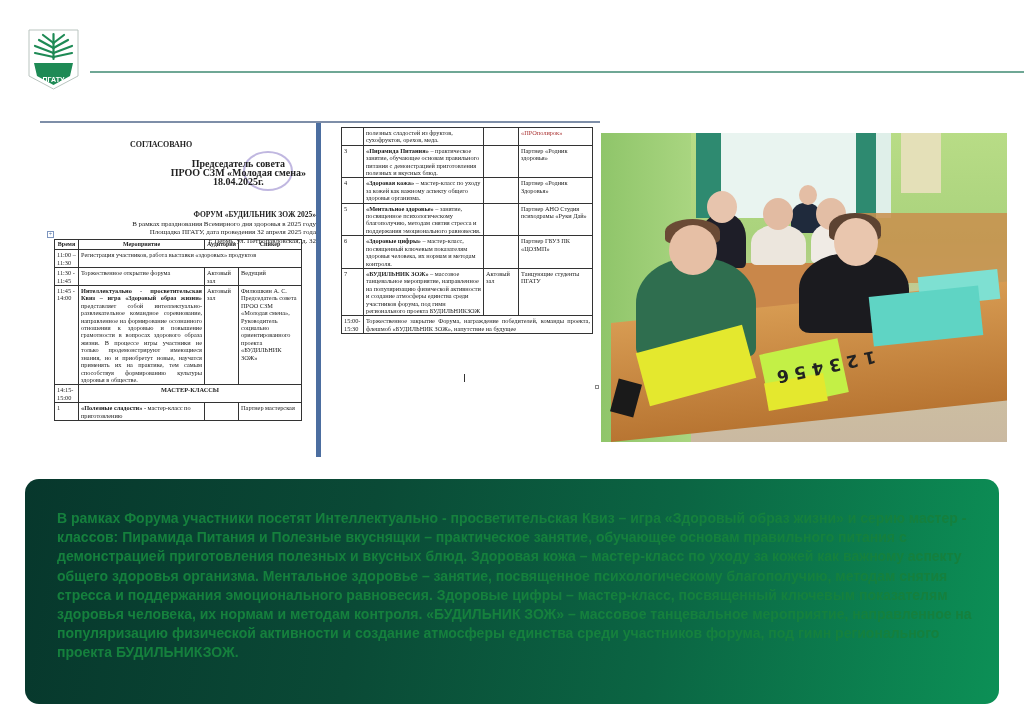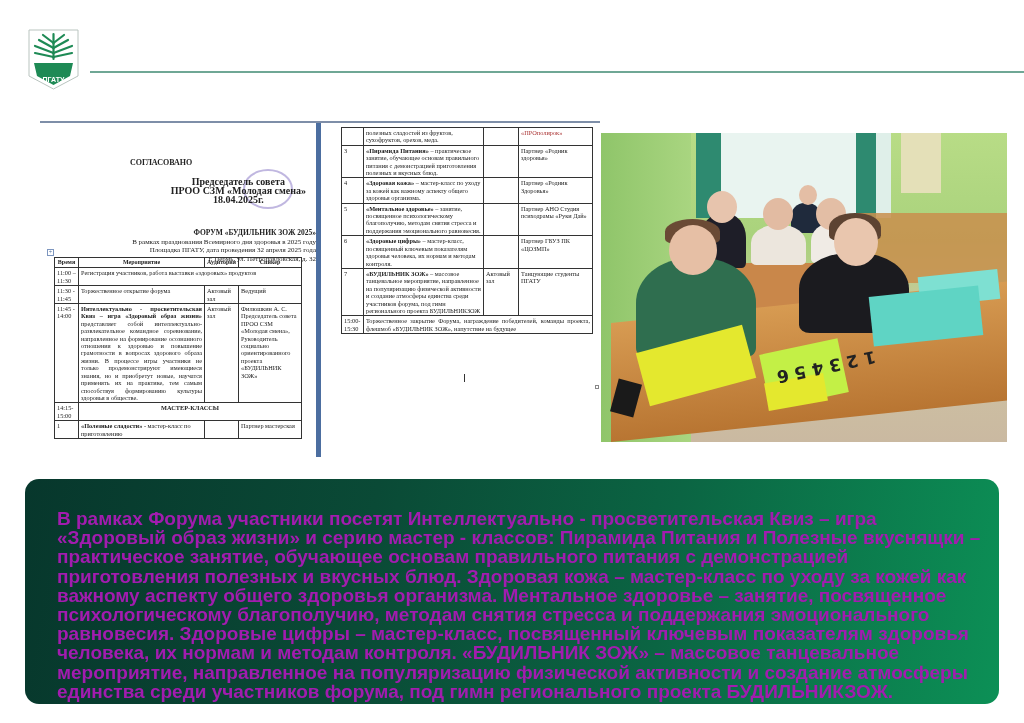--- a/index.html
+++ b/index.html
@@ -8,21 +8,21 @@
 
   .logo { position: absolute; left: 28px; top: 29px; width: 51px; height: 61px; }
   .title-rule { position: absolute; left: 90px; top: 71px; width: 934px; height: 2px; background: #6fa795; }
   .title-rule2 { position: absolute; left: 40px; top: 121px; width: 560px; height: 2px; background: #7e8ea8; }
   .title { position: absolute; left: 340px; top: 26px; width: 620px; text-align: center;
            font-family: "DejaVu Sans", sans-serif; font-weight: bold; font-size: 37px; line-height: 50px;
            color: #0f5e45; letter-spacing: -0.5px; }
 
   
   .docpage { position: absolute; background: #fff; font-family: "Liberation Serif", serif; color: #222; }
-  .doc1 { left: 40px; top: 141px; width: 276px; height: 332px; }
+  .doc1 { left: 40px; top: 123px; width: 276px; height: 332px; }
   .doc1-edge { position: absolute; left: 316px; top: 123px; width: 5px; height: 334px; background: #4c6ea0; }
   .doc2 { left: 330px; top: 123px; width: 270px; height: 260px; }
   .approve { position: absolute; left: 90px; top: 17px; font-size: 8px; font-weight: bold; }
   .approve-lines { position: absolute; right: 10px; top: 36px; text-align: center; font-size: 10px; font-weight: bold; line-height: 9px; }
   .stamp { position: absolute; left: 203px; top: 28px; width: 50px; height: 40px; border: 2px solid #8c7cc6; border-radius: 50%; opacity: 0.55; }
   .forum-head { position: absolute; left: 0; right: 0; top: 88px; text-align: right; font-size: 7px; line-height: 8.5px; }
   .forum-head b { font-size: 7.5px; }
   table.sched { border-collapse: collapse; font-size: 6.3px; line-height: 7.4px; position: absolute; }
   table.sched td, table.sched th { border: 1px solid #333; padding: 1px 2px; vertical-align: top; }
   table.sched th { font-size: 6px; font-weight: bold; text-align: center; }
@@ -63,22 +63,22 @@
   .py2 { left: 163px; top: 213px; width: 80px; height: 55px; background: #c3f046; transform: rotate(-12deg); }
   .py3 { left: 165px; top: 245px; width: 60px; height: 28px; transform: rotate(-10deg); }
   .py-txt { position: absolute; left: 175px; top: 224px; font-size: 17px; font-weight: bold; color: #222; transform: rotate(168deg); font-family: "DejaVu Sans", sans-serif; }
   .folder { position: absolute; left: 270px; top: 158px; width: 110px; height: 50px; background: #5fd4c4; transform: rotate(-6deg); }
   .folder2 { position: absolute; left: 318px; top: 140px; width: 80px; height: 30px; background: #7ee0d2; transform: rotate(-6deg); }
   .phone { position: absolute; left: 13px; top: 248px; width: 24px; height: 34px; background: #1a1a1a; transform: rotate(15deg); }
 
   
   .panel { position: absolute; left: 25px; top: 479px; width: 974px; height: 225px; border-radius: 14px;
            background: linear-gradient(100deg, #07372c 0%, #0a4a36 35%, #0b6543 65%, #0c9056 100%); }
-  .panel-text { position: absolute; left: 57px; top: 509px; width: 930px; color: #a21caf;
-                font-family: "Liberation Sans", sans-serif; font-weight: bold; font-size: 19px; line-height: 19.2px; }
+  .panel-text { position: absolute; left: 57px; top: 509px; width: 930px; color: #15803d;
+                font-family: "Liberation Sans", sans-serif; font-weight: bold; font-size: 14px; line-height: 19.2px; }
 </style>
 </head>
 <body>
 
 <div class="logo">
   <svg width="51" height="61" viewBox="0 0 51 61">
     <path d="M1 1 H50 V47 L25.5 60 L1 47 Z" fill="#fff" stroke="#b9c4bf" stroke-width="1"></path>
     <g stroke="#1e8a55" stroke-width="2.2" stroke-linecap="round">
       <line x1="25.5" y1="5" x2="25.5" y2="30"></line>
       <line x1="25.5" y1="14" x2="15" y2="6"></line>

